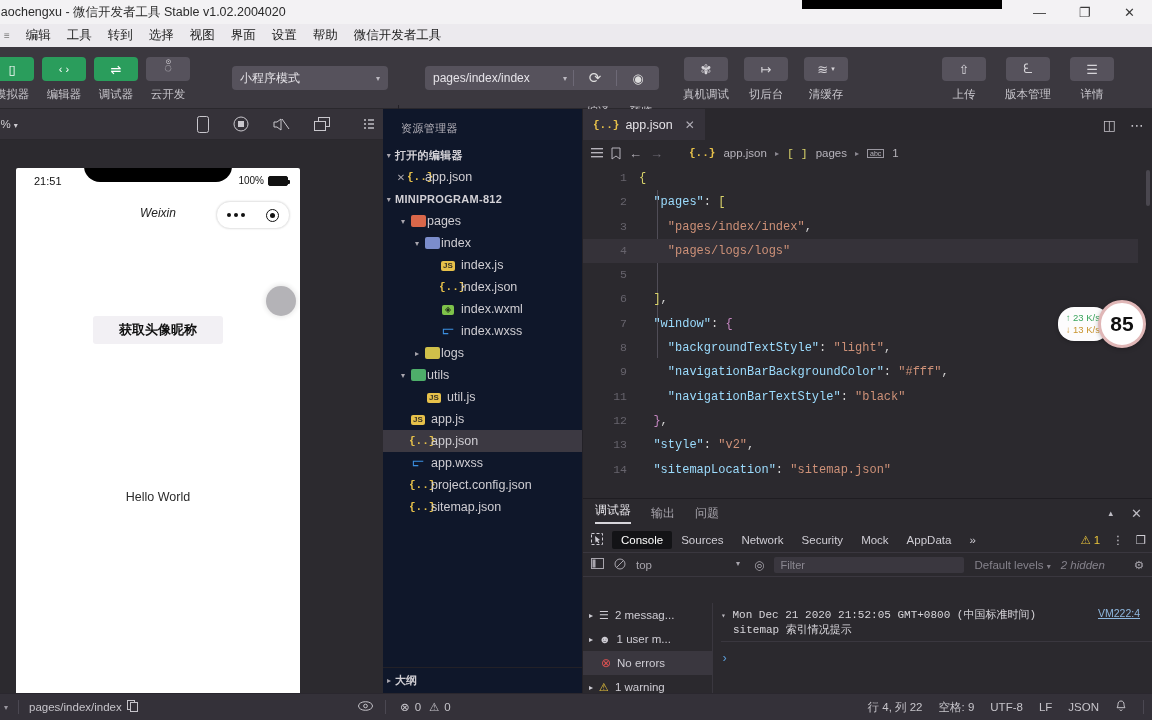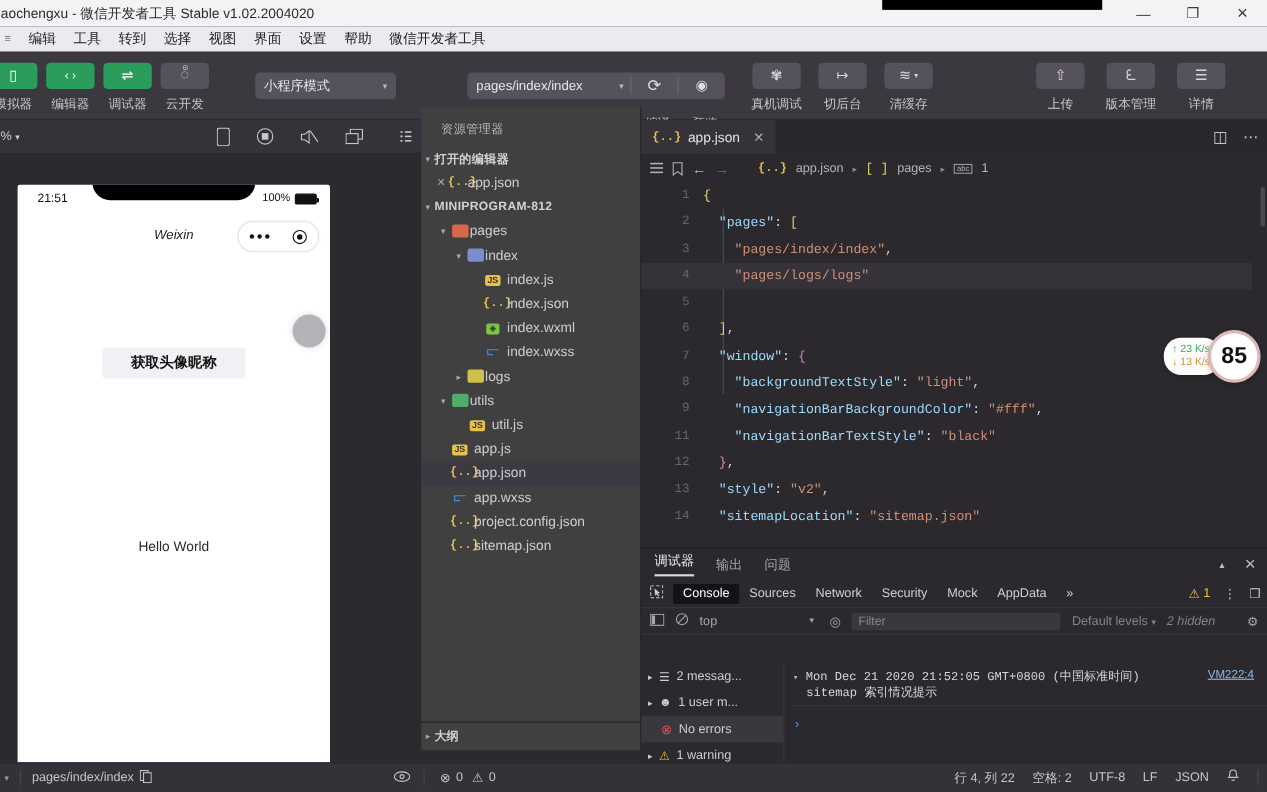--- a/index.html
+++ b/index.html
@@ -117,22 +117,22 @@
   .helloworld{ position:absolute; left:0; right:0; top:322px; text-align:center;
      font-size:12.5px; color:#2b2b2b;}
   .floatball{
     position:absolute; right:4px; top:118px; width:30px;height:30px;border-radius:50%;
     background:#a8a6ab; opacity:.85;
     box-shadow:0 0 6px rgba(0,0,0,.18);
   }
 
   
   .explorer{
-    position:absolute; left:383px; top:98px; width:200px; height:584px;
-    background:#404040; border-right:1px solid #232127;
+    position:absolute; left:383px; top:109px; width:200px; height:584px;
+    background:#0f172a; border-right:1px solid #232127;
   }
   .exp-title{ font-size:11px; color:#b6b3bb; padding:12px 0 8px 18px; letter-spacing:.4px;}
   .exp-row{
     height:22px; display:flex; align-items:center; font-size:12.5px; color:#cfcdd2;
     white-space:nowrap; cursor:default;
   }
   .exp-row.sel{ background:#3c3942; }
   .exp-row.section{ font-size:11px; font-weight:bold; letter-spacing:.3px; color:#d3d1d6;}
   .tw{ width:12px; text-align:center; font-size:8px; color:#a9a6ae; }
   .fi{ width:18px; text-align:center; font-size:10px; font-weight:bold;}
@@ -283,21 +283,21 @@
         <div class="tbicon green">⇌</div>
         <div class="tblabel">调试器</div>
       </div>
       <div class="tbitem">
         <div class="tbicon grey">᭳</div>
         <div class="tblabel">云开发</div>
       </div>
     </div>
 
     <div class="tbgroup" style="left:232px; align-items:center;">
-      <div class="selectbox" style="width:128px;">
+      <div class="selectbox" style="width:156px;">
         <span>小程序模式</span>
         <span class="car">▾</span>
       </div>
     </div>
 
     <div class="vline" style="left:398px; top:58px; height:42px;"></div>
 
     <div class="tbgroup" style="left:425px; align-items:center;">
       <div class="segwrap">
         <div class="seg-sel">
@@ -720,21 +720,21 @@
         <span>⊗</span>
         <span>0</span>
       </span>
       <span class="sb-chip">
         <span>⚠</span>
         <span>0</span>
       </span>
     </span>
     <div class="sb-right">
       <span>行 4, 列 22</span>
-      <span>空格: 2</span>
+      <span>空格: 9</span>
       <span>UTF-8</span>
       <span>LF</span>
       <span>JSON</span>
       <span>
         <svg width="12" height="13" viewBox="0 0 12 13">
             <path d="M6 1c-2 0-3 1.4-3 3.3 0 2.6-1 3.4-1 3.4h8s-1-.8-1-3.4C9 2.4 8 1 6 1z" fill="none" stroke="#c6c4ca"></path>
             <path d="M4.7 9.6a1.4 1.4 0 0 0 2.6 0" fill="none" stroke="#c6c4ca"></path>
           </svg>
       </span>
       <span class="vdiv"></span>

